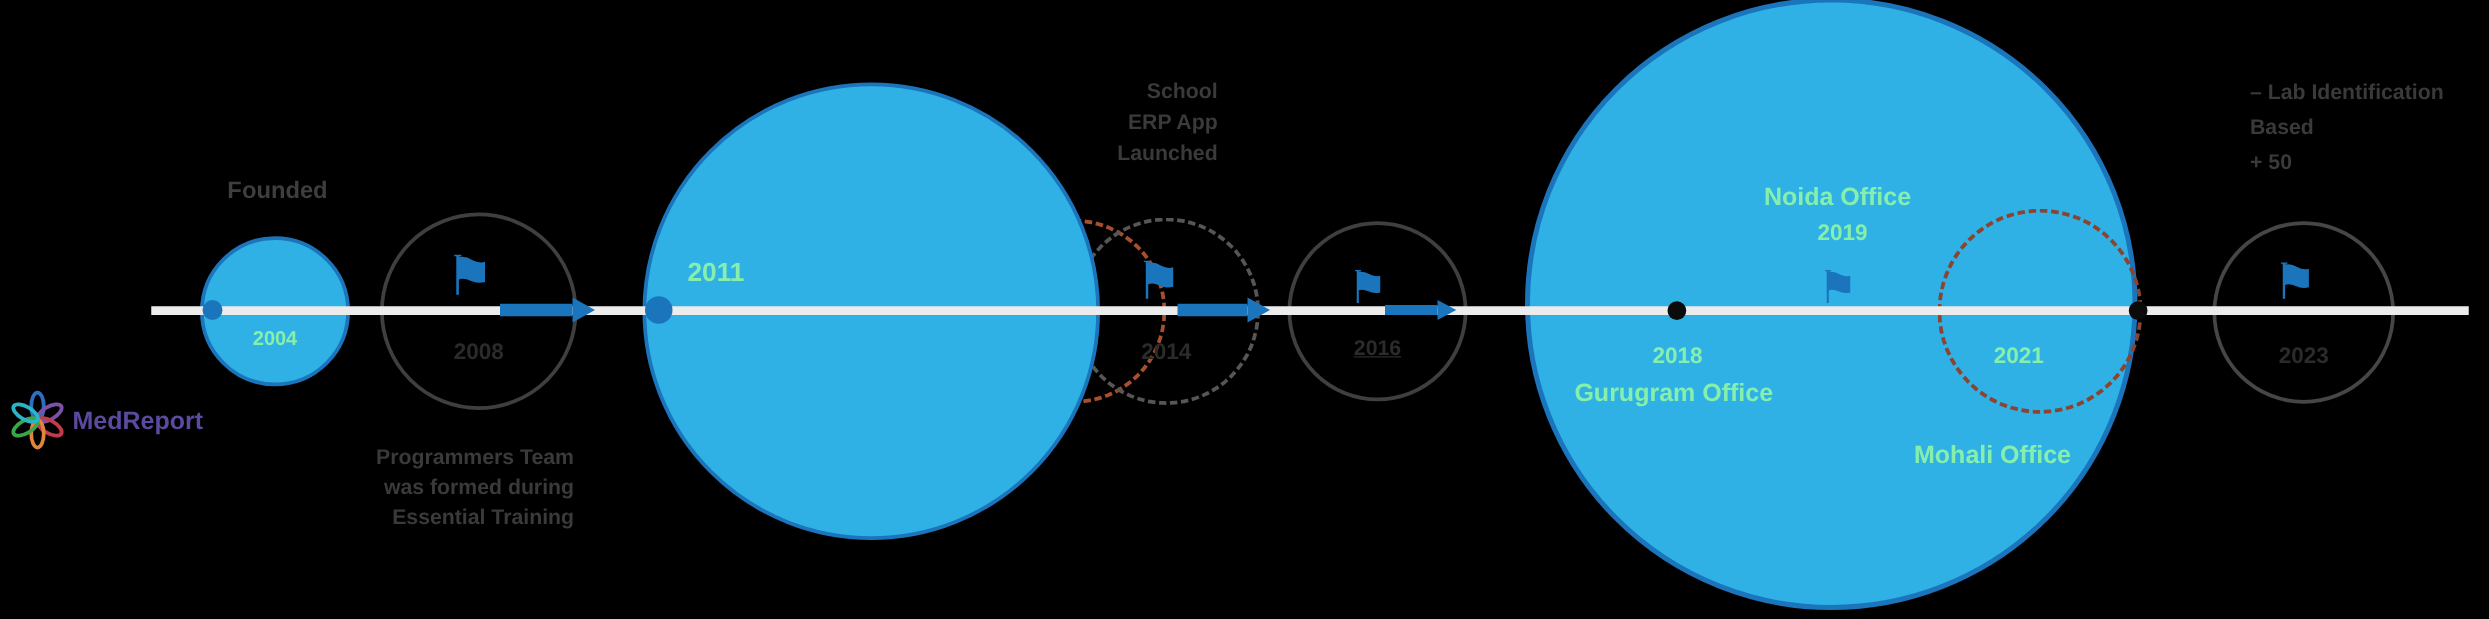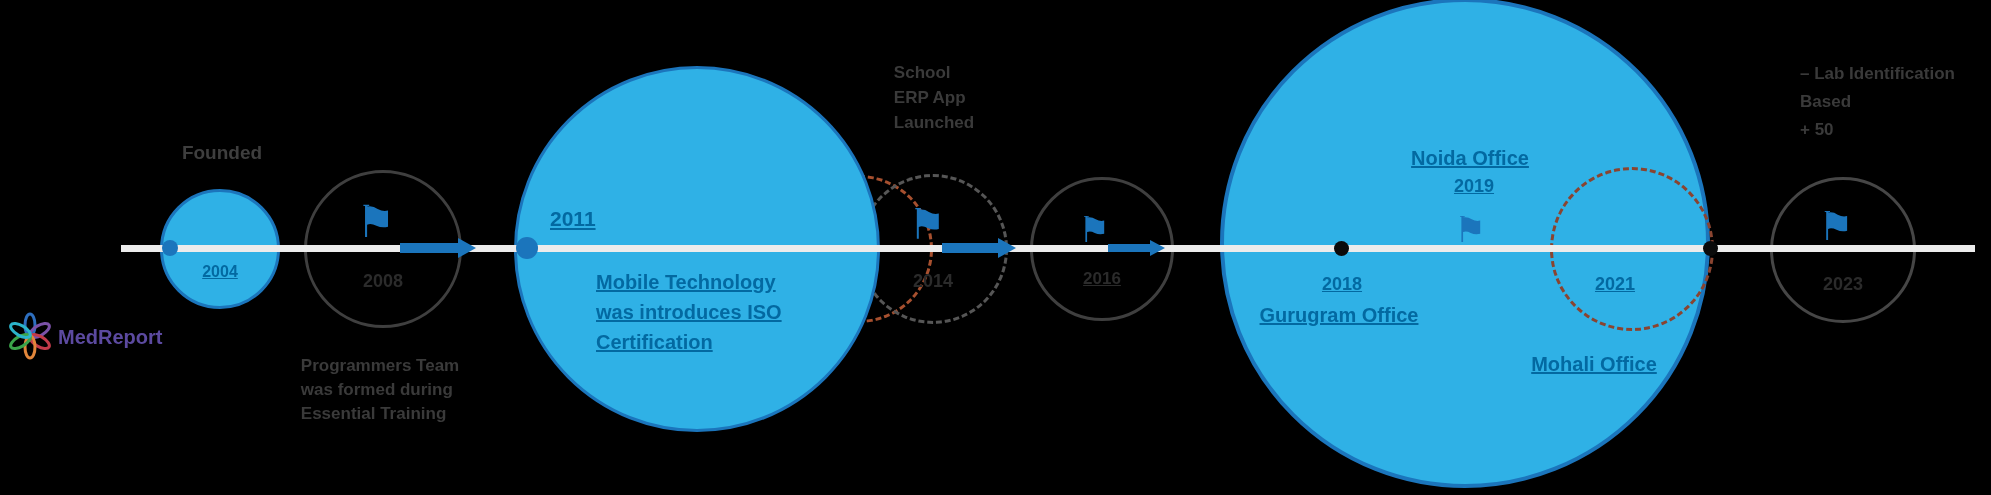--- a/index.html
+++ b/index.html
@@ -12,22 +12,22 @@
   .ring-dash-rust{border:3px dashed #8A4430;z-index:3;background:transparent;}
   .ring-dash-orange{border:3px dashed #A7502F;z-index:1;background:transparent;}
   .tline{position:absolute;background:#ECECEC;z-index:4;}
   .dot{position:absolute;border-radius:50%;z-index:5;}
   .flag{position:absolute;z-index:5;color:#1B75BC;font-weight:700;line-height:1;}
   .abar{position:absolute;background:#1B75BC;z-index:5;}
   .ahead{position:absolute;width:0;height:0;z-index:5;
          border-left:18px solid #1B75BC;border-top:10px solid transparent;border-bottom:10px solid transparent;}
   .ahead-sm{border-left-width:15px;border-top-width:8px;border-bottom-width:8px;}
   .txt{position:absolute;z-index:6;font-weight:700;white-space:nowrap;line-height:1.2;}
-  .cx{transform:translateX(-50%);text-align:left;}
-  .navy{color:#0369a1;text-decoration:underline;}
+  .cx{transform:translateX(-50%);text-align:right;}
+  .navy{color:#86efac;}
   .gray{color:#3A3A3A;}
   .faint{color:#2B2B2B;}
   .brand{position:absolute;z-index:6;}
   .brand-name{position:absolute;z-index:6;font-weight:700;color:#5C4AA0;white-space:nowrap;}
 </style>
 </head>
 <body>
 
 <div class="stage">
 
@@ -66,25 +66,20 @@
   <div class="txt navy cx" style="left:220px;top:262px;font-size:16px;">2004</div>
 
   <div class="txt faint cx" style="left:383px;top:271px;font-size:18px;">2008</div>
   <div class="txt gray cx" style="left:380px;top:354px;font-size:17px;line-height:24px;">
     <div>Programmers Team</div>
     <div>was formed during</div>
     <div>Essential Training</div>
   </div>
 
   <div class="txt navy" style="left:550px;top:206px;font-size:21px;">2011</div>
-  <div class="txt navy" style="left:596px;top:267px;font-size:20px;line-height:30px;">
-    <div>Mobile Technology</div>
-    <div>was introduces ISO</div>
-    <div>Certification</div>
-  </div>
 
   <div class="txt gray cx" style="left:934px;top:60px;font-size:17px;line-height:25px;">
     <div>School</div>
     <div>ERP App</div>
     <div>Launched</div>
   </div>
   <div class="txt faint cx" style="left:933px;top:271px;font-size:18px;">2014</div>
 
   <div class="txt faint cx" style="left:1102px;top:269px;font-size:17px;text-decoration:underline;">2016</div>
 

